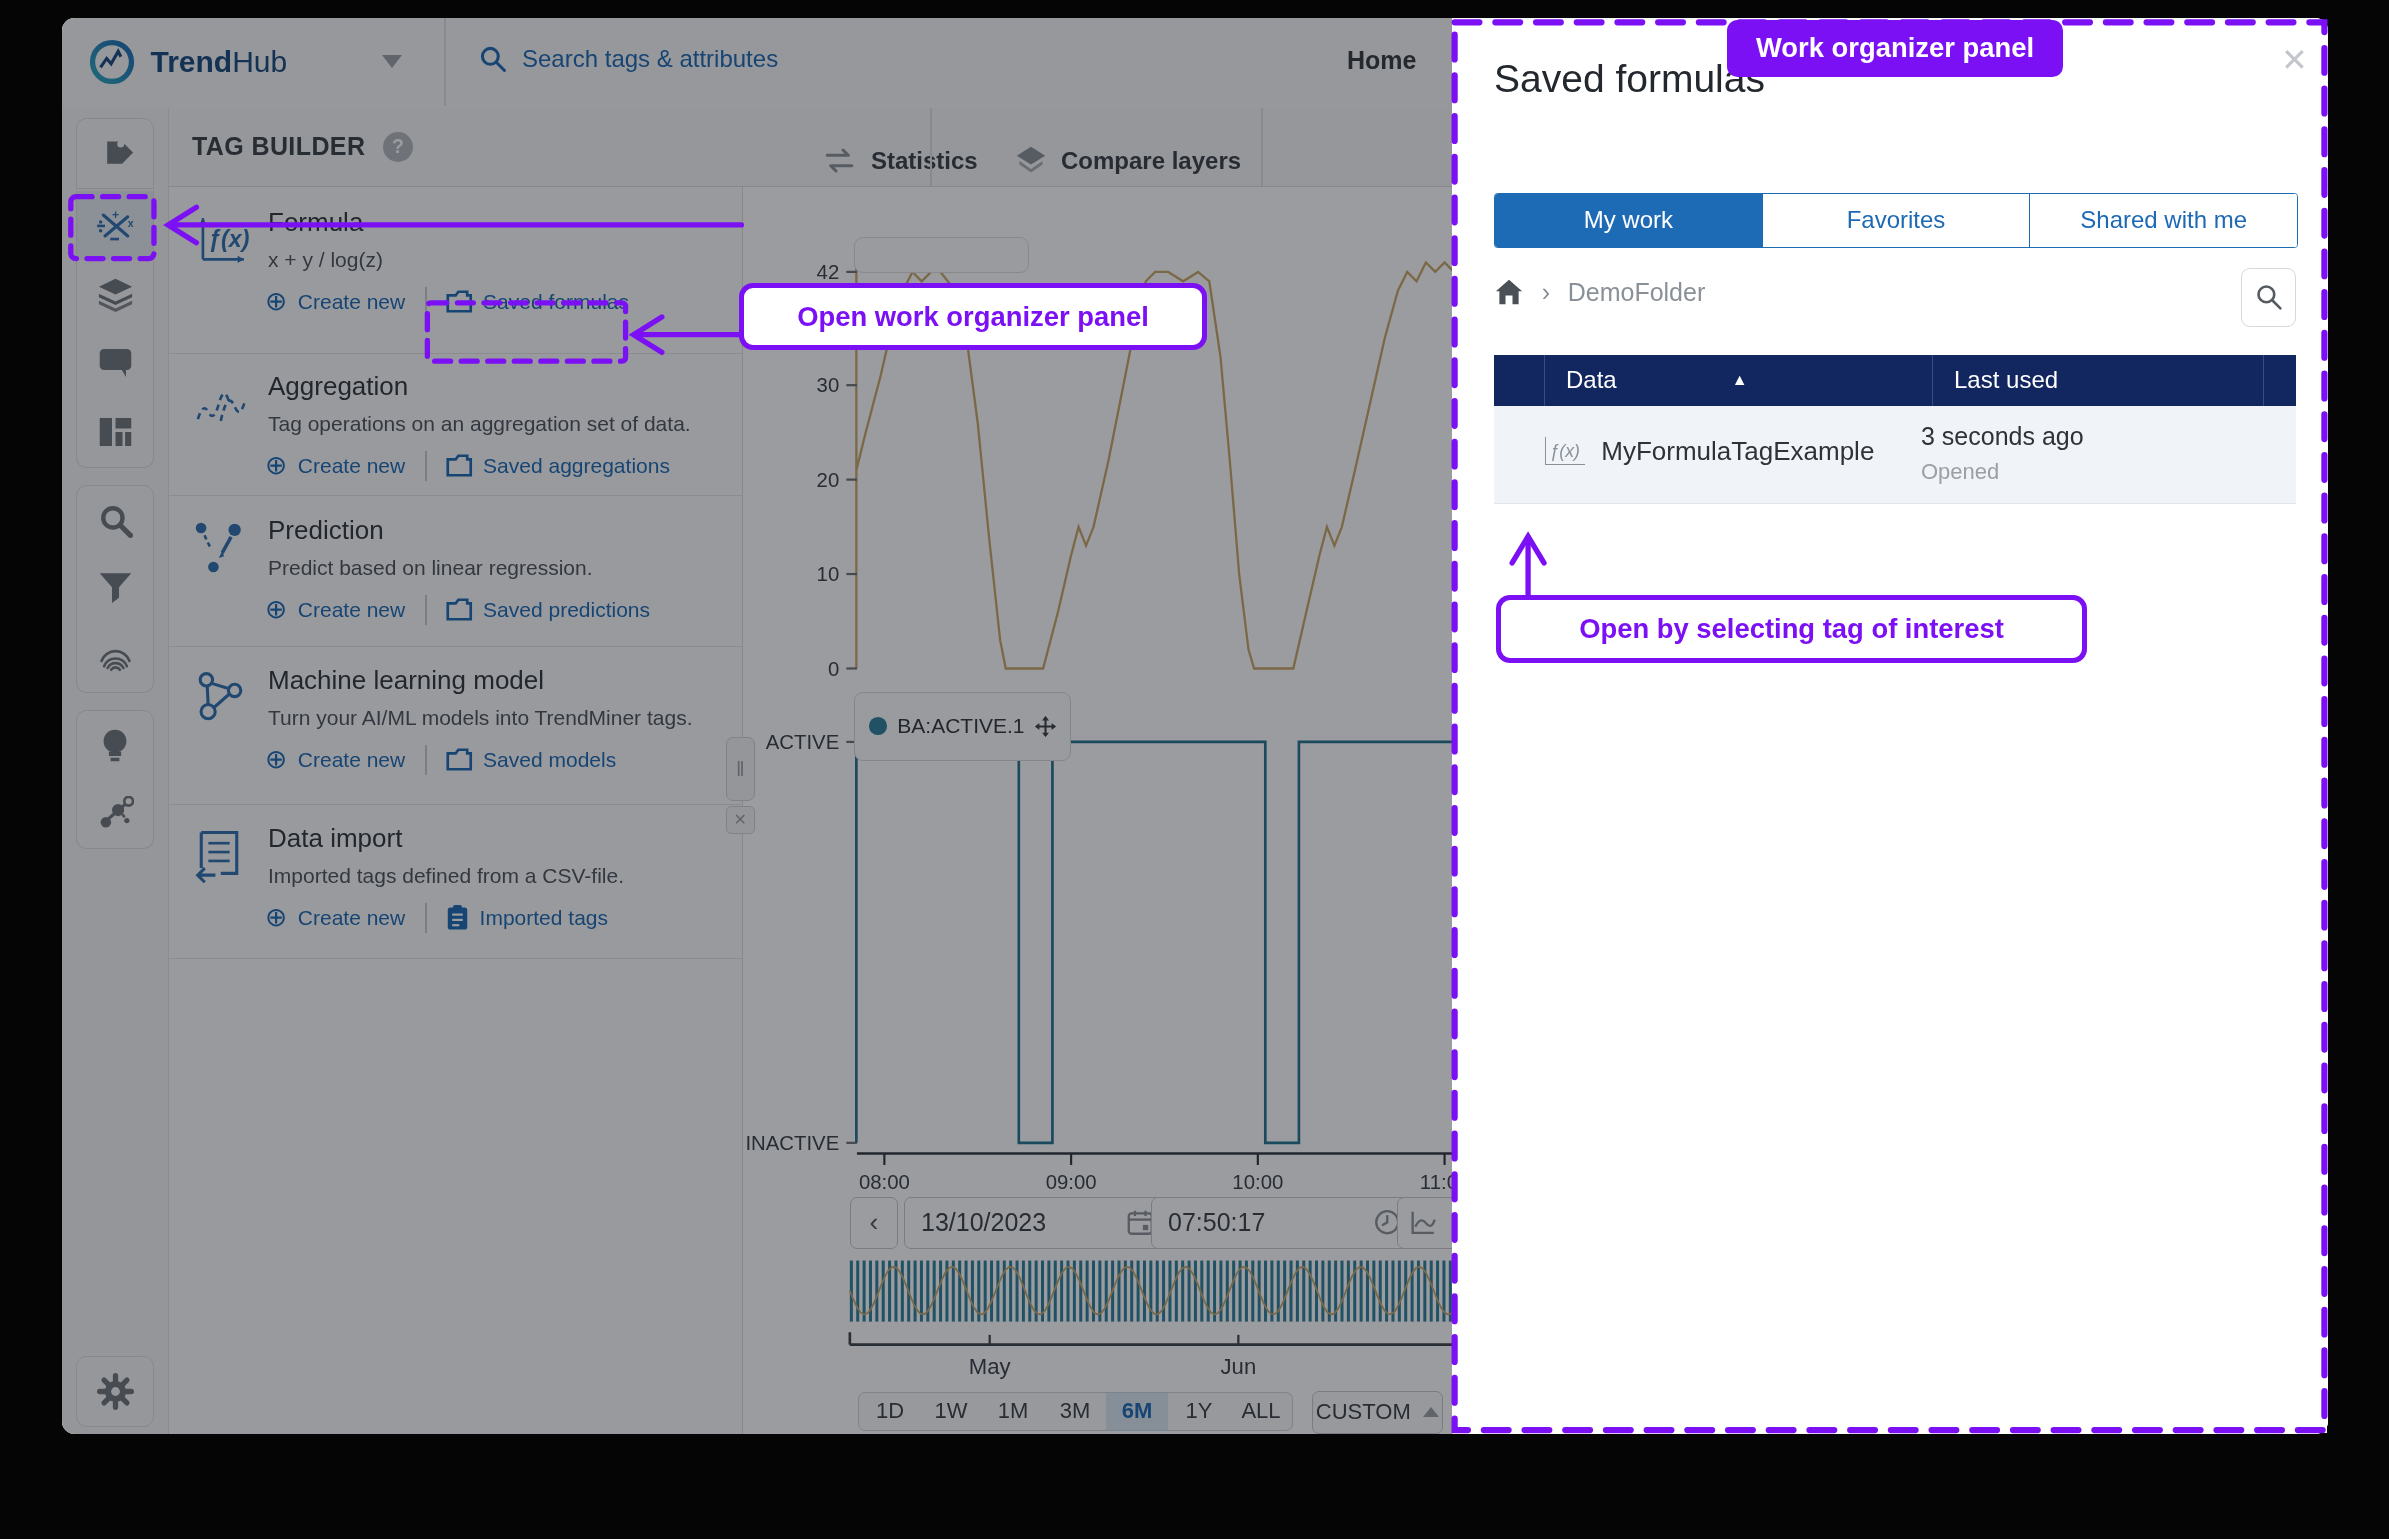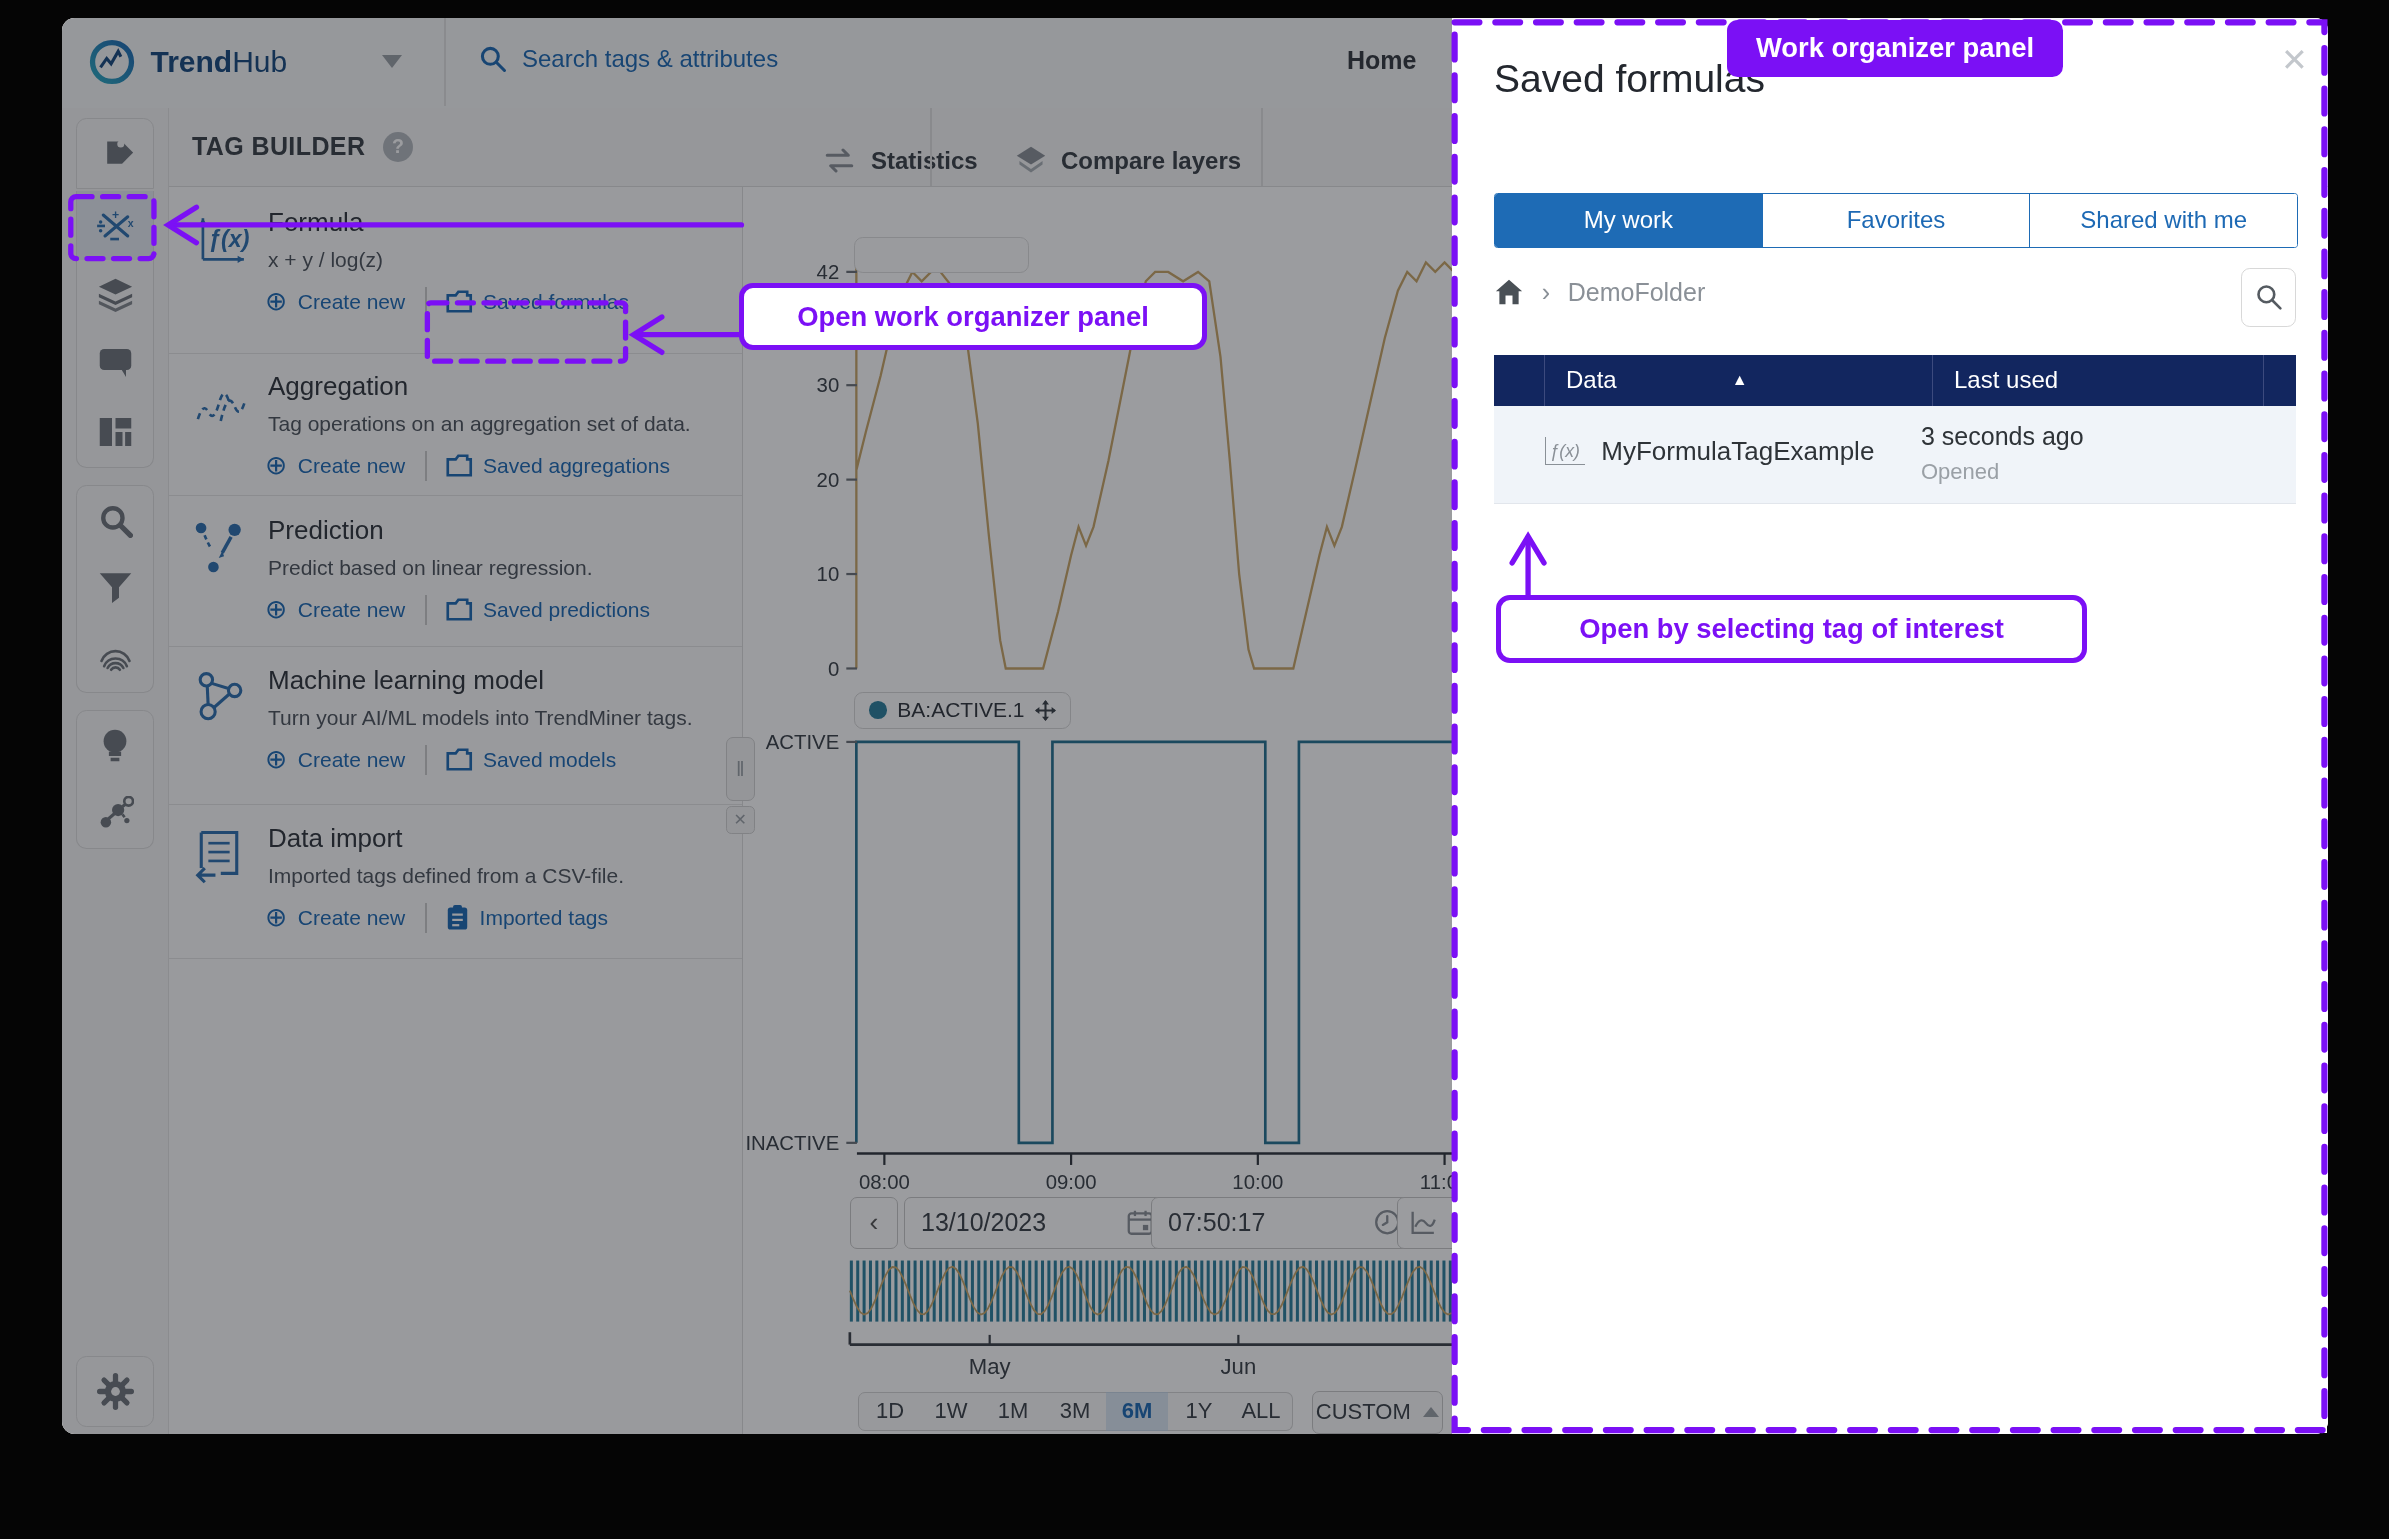--- a/index.html
+++ b/index.html
@@ -47,21 +47,21 @@
   .vsep{width:1.8px;height:30px;background:#ccc;}
   
   .chart-toolbar{position:absolute;left:679px;top:90px;width:1587px;height:78px;background:#f6f6f6;
     border-bottom:1.8px solid #ddd;z-index:3;}
   .ct-item{position:absolute;top:14px;height:78px;display:flex;align-items:center;gap:14px;
     color:#3a4047;font-size:24px;font-weight:bold;}
   .ct-div{position:absolute;top:0;width:1.8px;height:78px;background:#e0e0e0;}
   
   .chart-area{position:absolute;left:679px;top:168px;width:1587px;height:1248px;background:#fff;z-index:1;}
   #chart-svg{position:absolute;left:0;top:0;z-index:2;}
-  .legend-chip{position:absolute;left:792px;top:674px;height:35px;padding:0 14px;border:1.8px solid #d8d8d8;
+  .legend-chip{position:absolute;left:792px;top:674px;height:35px;padding:16px 14px;border:1.8px solid #d8d8d8;
     border-radius:8.8px;background:#fdfdfd;display:flex;align-items:center;gap:10.6px;z-index:3;}
   .legend-dot{width:17.7px;height:17.7px;border-radius:50%;background:#2b7f9c;}
   .legend-text{font-size:21px;color:#2f353c;}
   .ghost-chip{position:absolute;left:792px;top:219px;width:173px;height:34px;border:1.8px solid #dedede;
     border-radius:8.8px;background:#fdfdfd;z-index:3;}
   
   .split-handle{position:absolute;left:664px;top:719px;width:26.5px;height:62px;border:1.8px solid #d2d2d2;
     border-radius:7px;background:#f5f5f5;display:flex;align-items:center;justify-content:center;
     color:#9aa0a6;font-size:21px;z-index:4;}
   .split-close{position:absolute;left:664px;top:788px;width:26.5px;height:26.5px;border:1.8px solid #d2d2d2;

